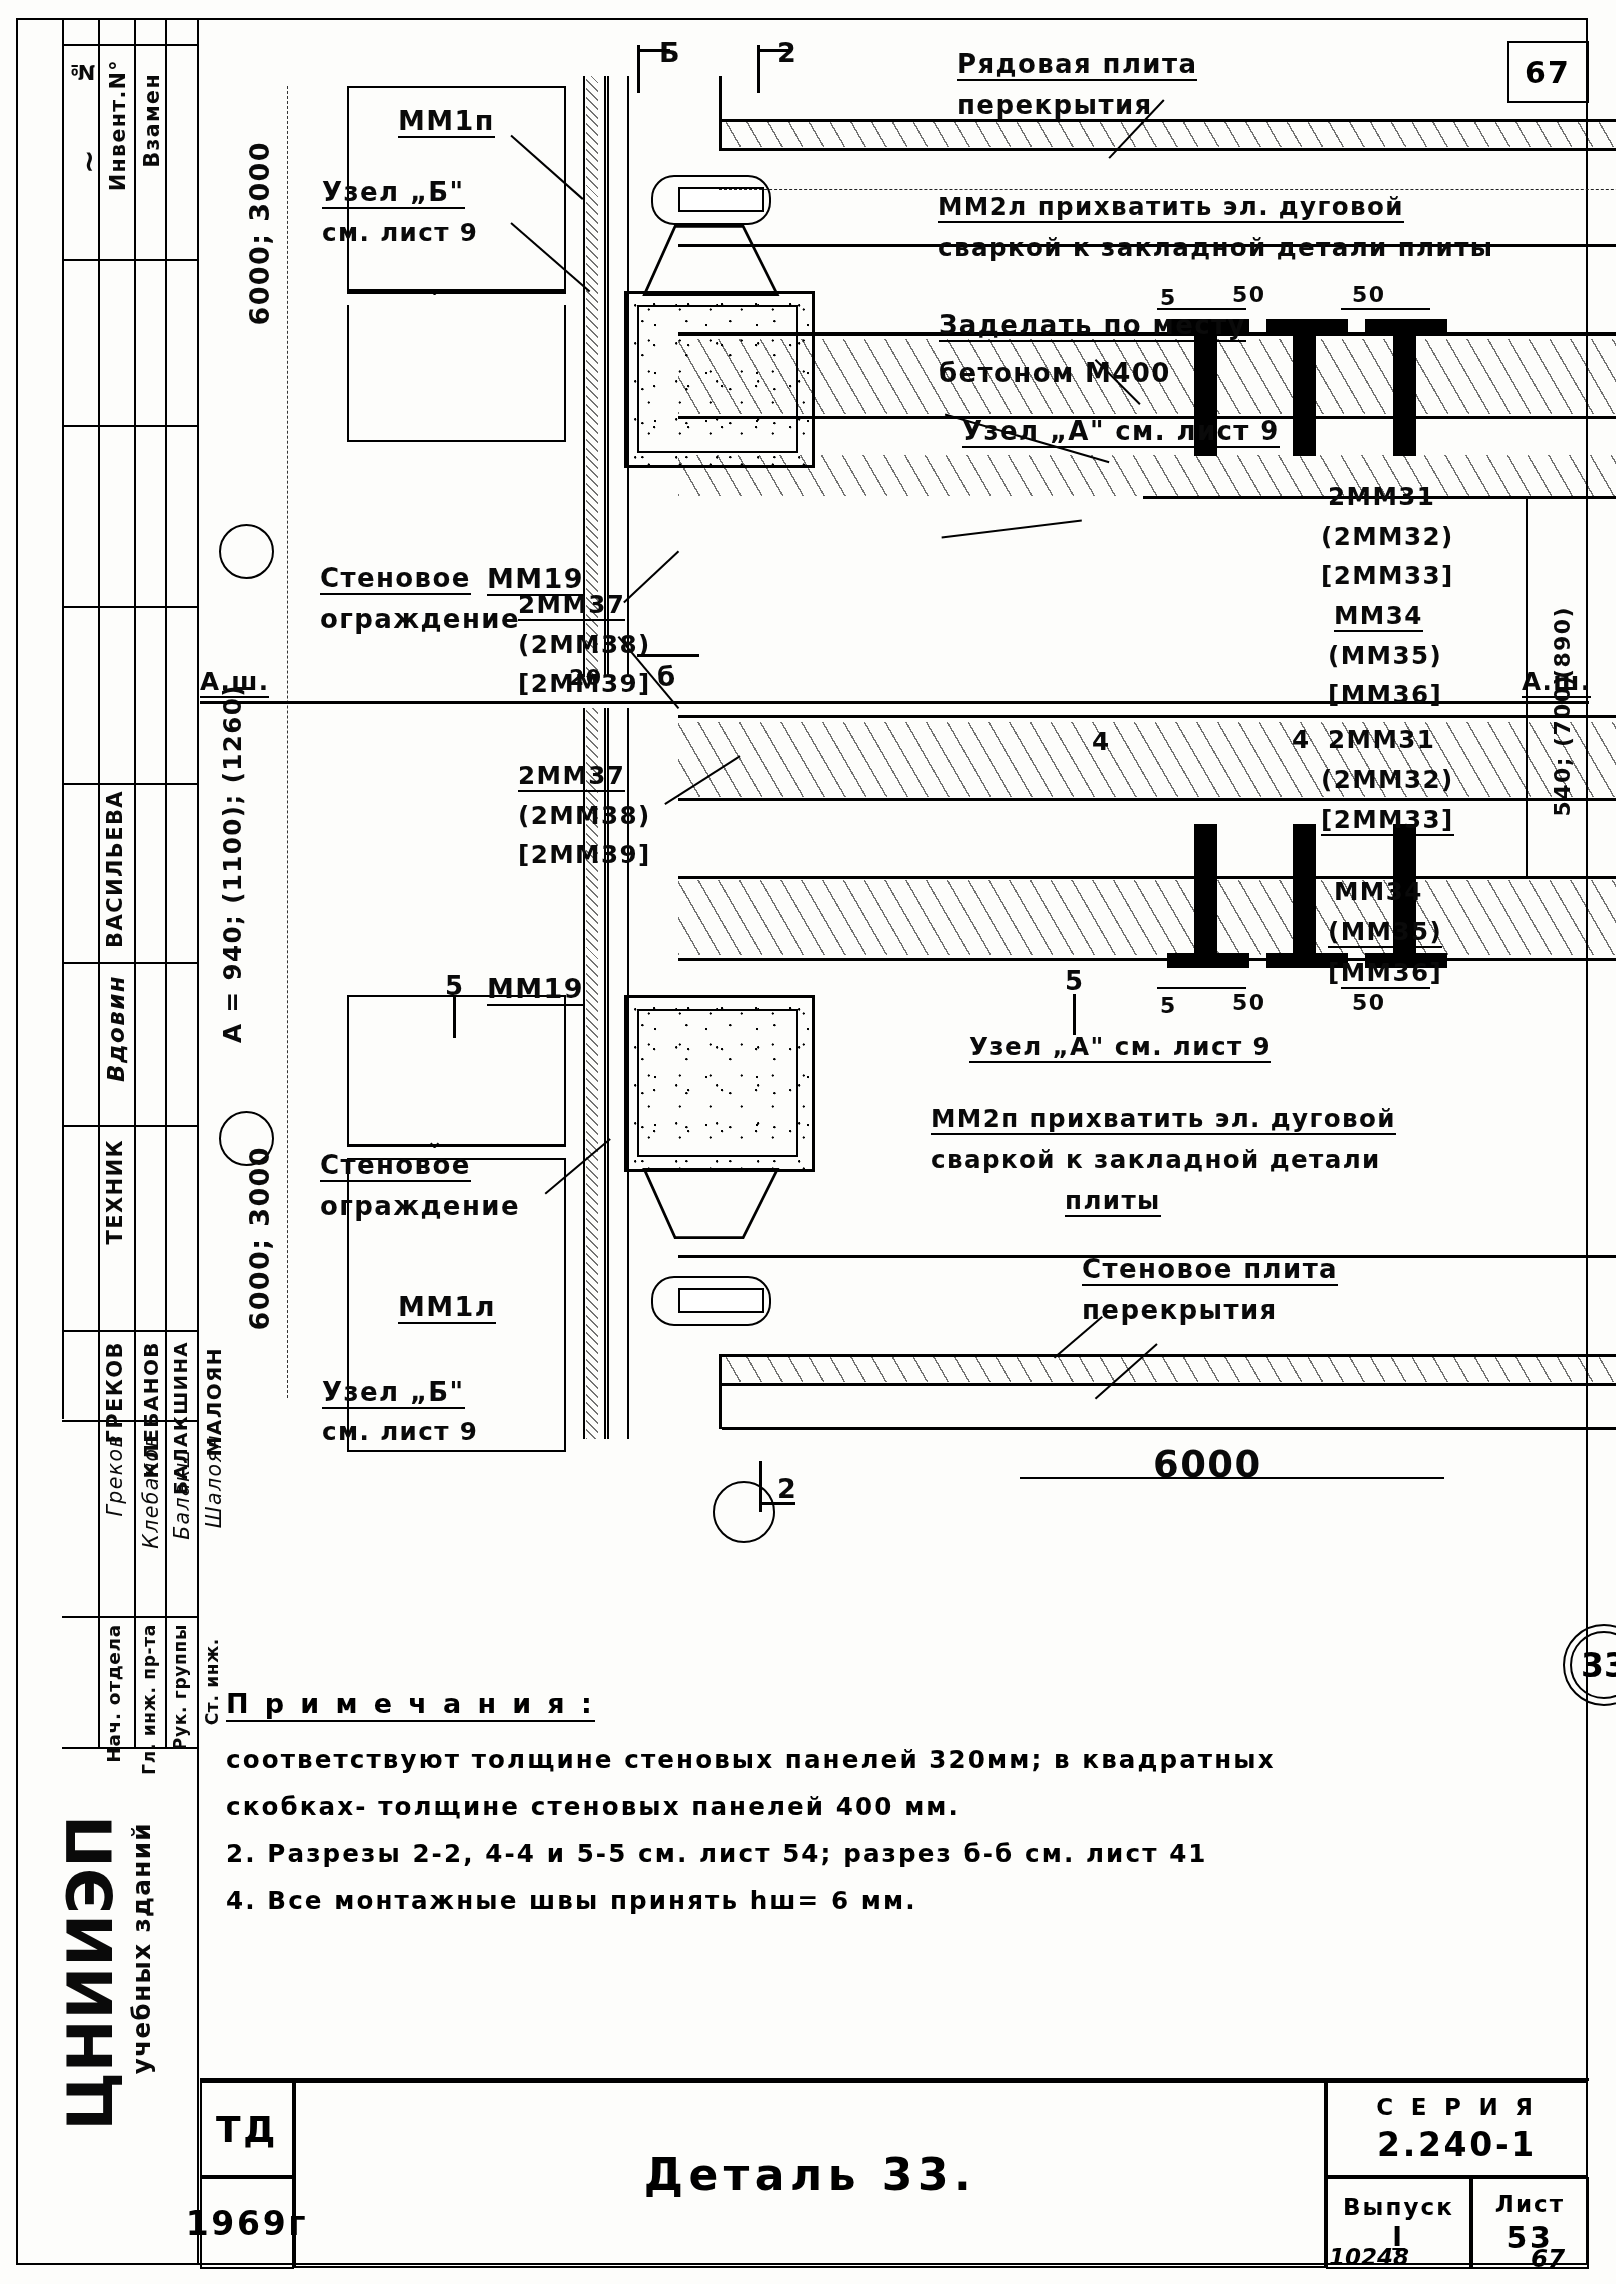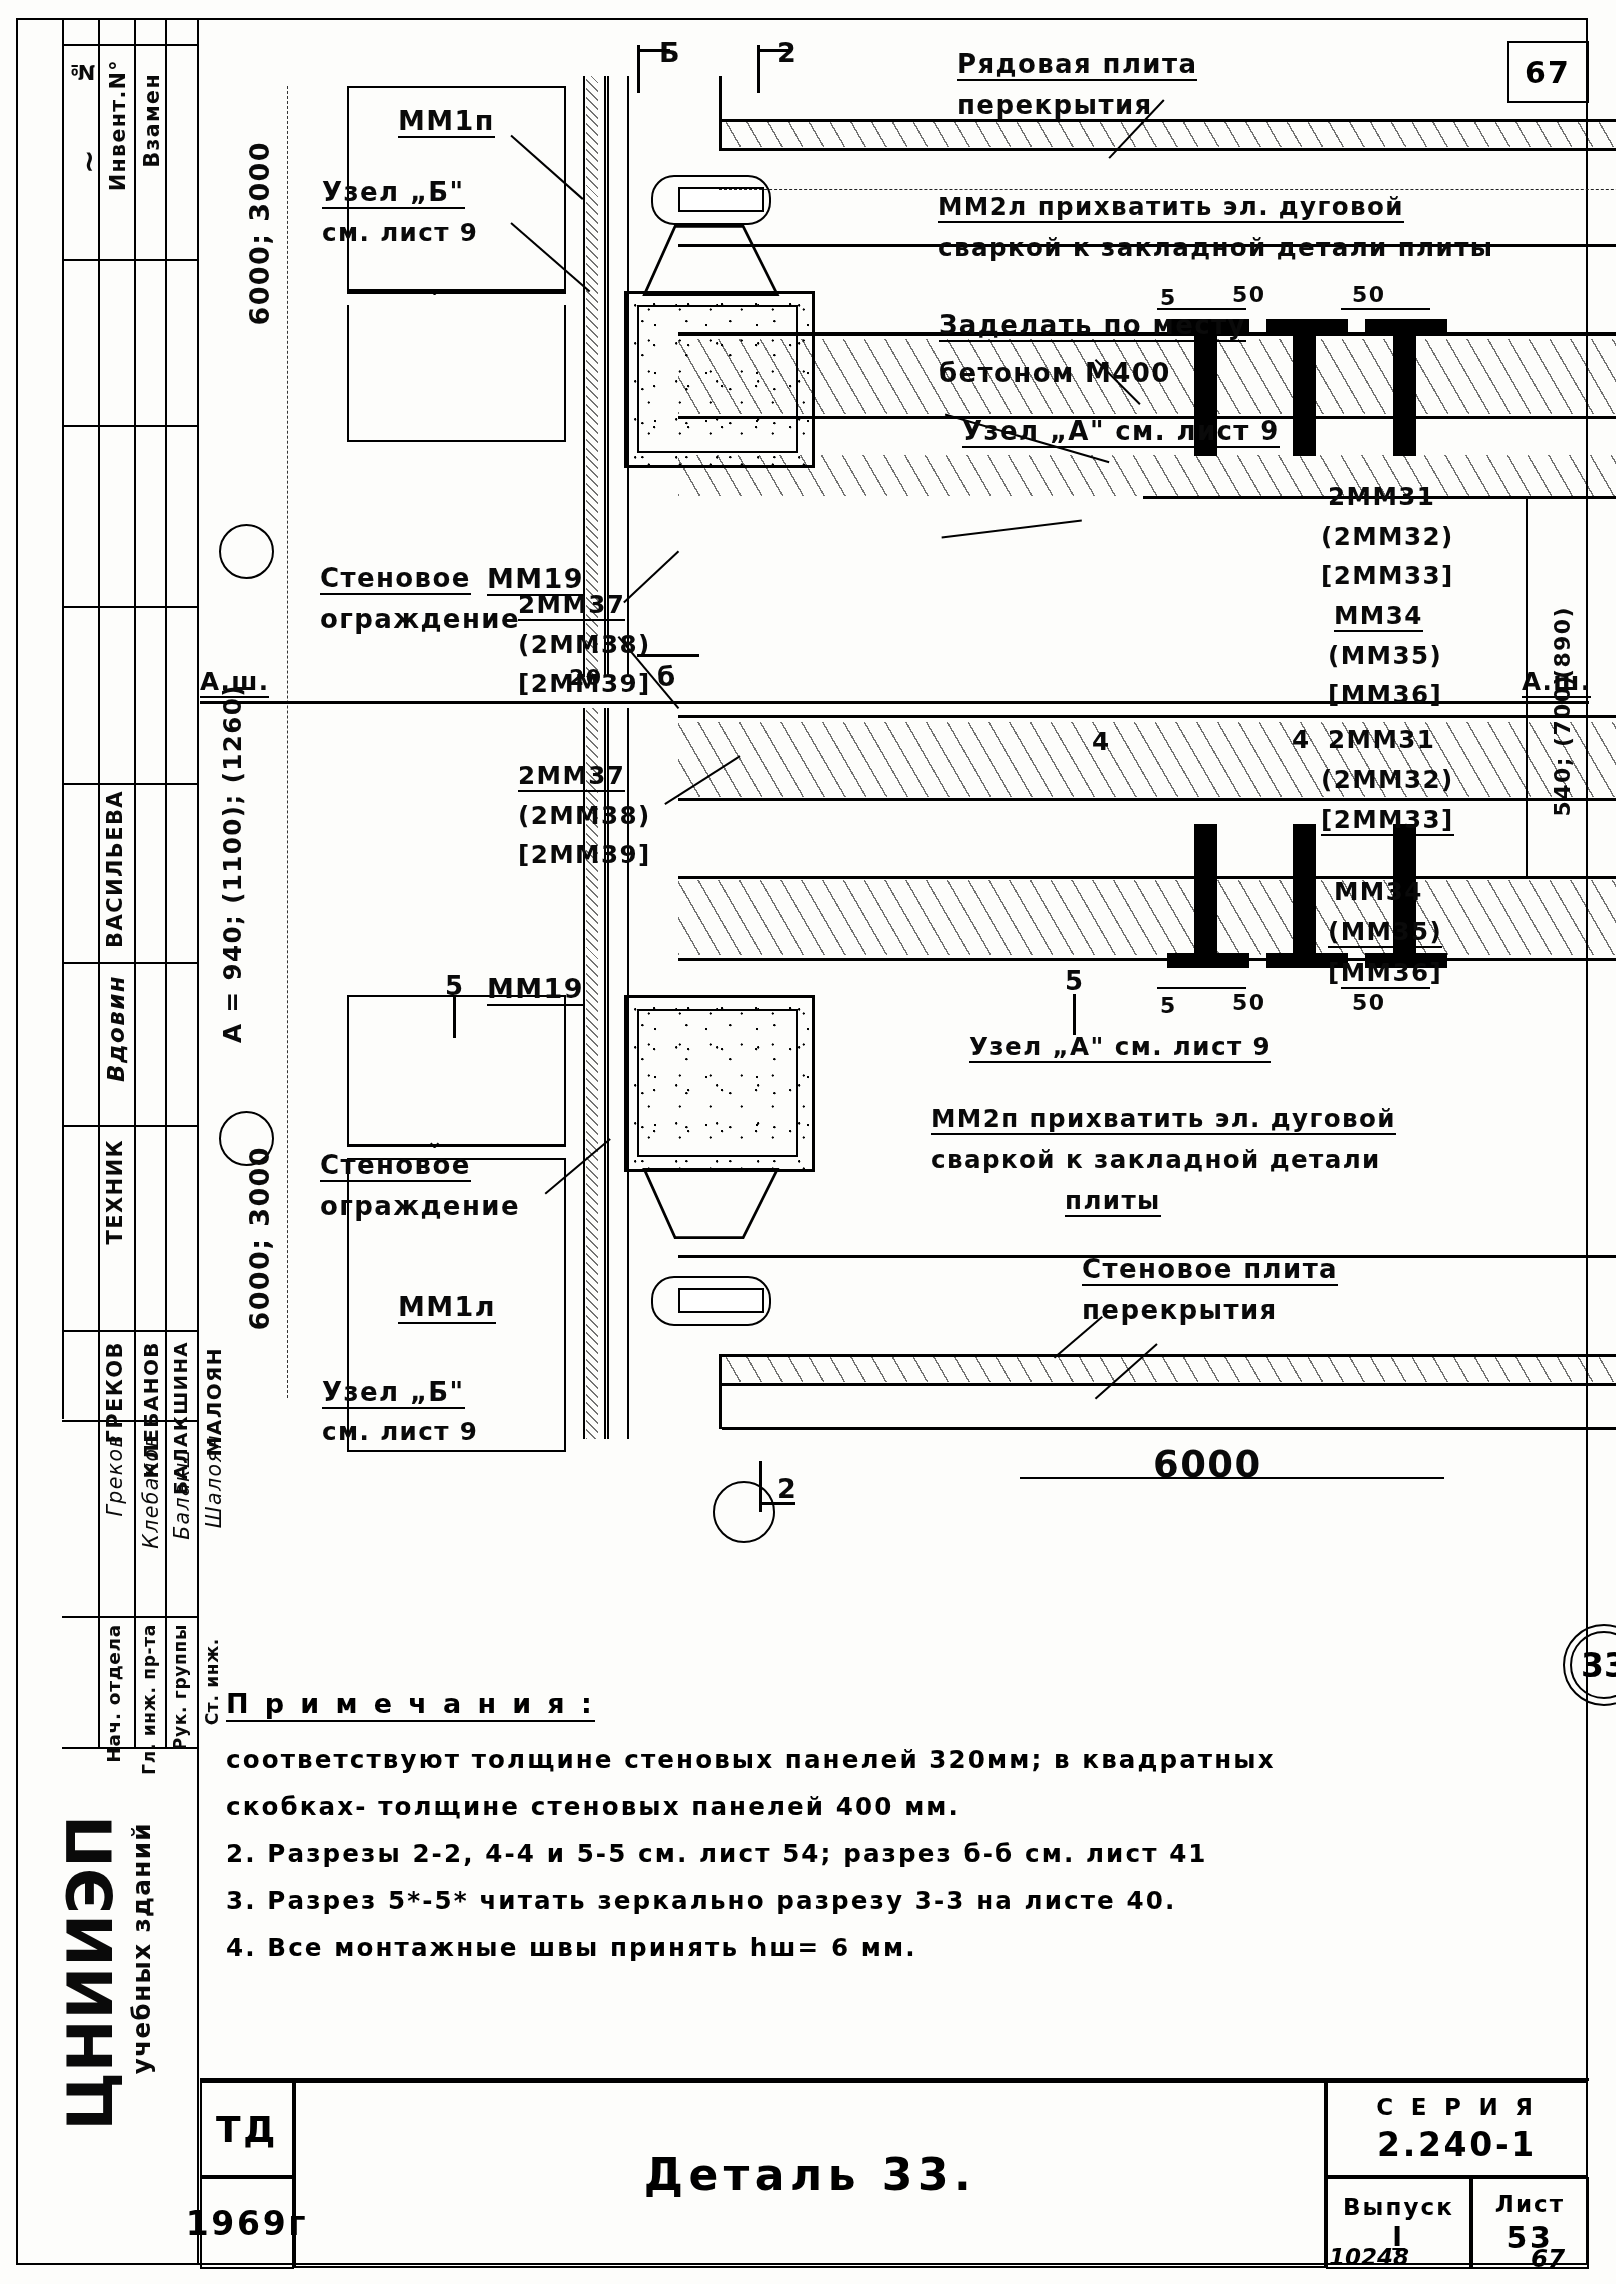--- a/index.html
+++ b/index.html
@@ -360,21 +360,20 @@
       <div class="abs" style="left:0;top:22px;width:82px;text-align:center;font-size:33px;font-weight:700;">33</div>
     </div>
 
   </div>
 
   <div id="notes">
     <div class="noteline ul" style="display:inline-block;font-size:27px;letter-spacing:3.4px;margin-bottom:23px;">П р и м е ч а н и я :</div>
     <div class="noteline">соответствуют толщине стеновых панелей 320мм; в квадратных</div>
     <div class="noteline">скобках- толщине стеновых панелей 400 мм.</div>
     <div class="noteline">2. Разрезы 2-2, 4-4 и 5-5 см. лист 54; разрез б-б см. лист 41</div>
-    <div class="noteline">3. Разрез 5*-5* читать зеркально разрезу 3-3 на листе 40.</div>
     <div class="noteline">4. Все монтажные швы принять hш= 6 мм.</div>
   </div>
 
   <div id="tblock">
     <div class="tcell" style="left:0;top:0;width:94px;height:96px;">
       <span class="tlabel" style="font-size:36px;">ТД</span>
     </div>
     <div class="tcell" style="left:0;top:96px;width:94px;height:92px;">
       <span class="tlabel" style="font-size:33px;">1969г</span>
     </div>

